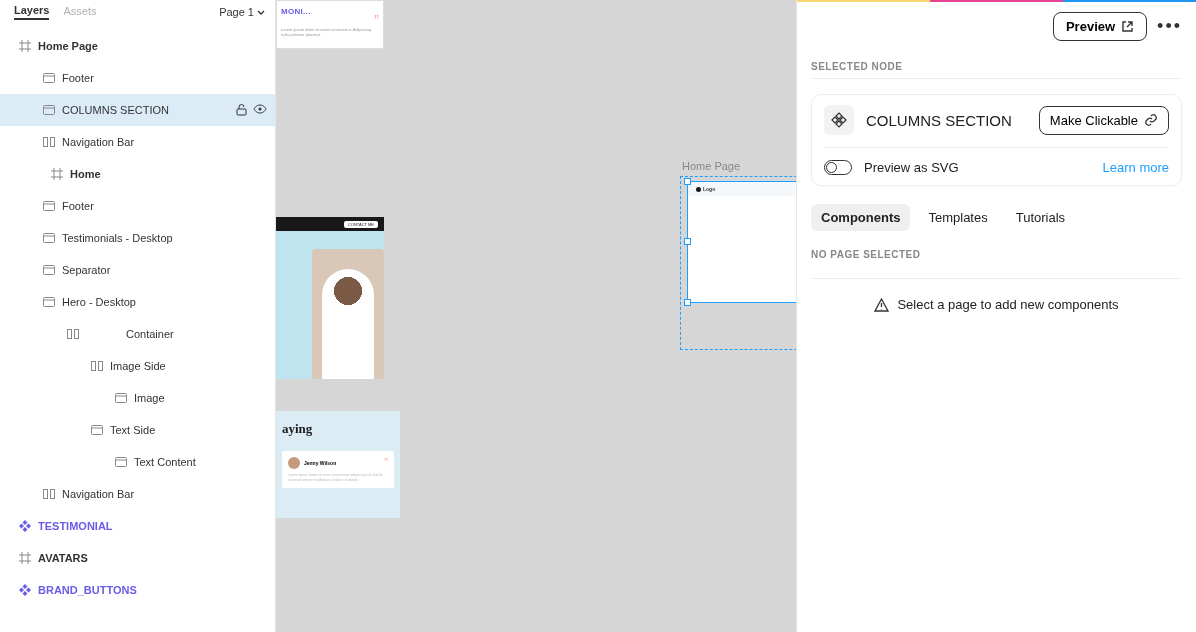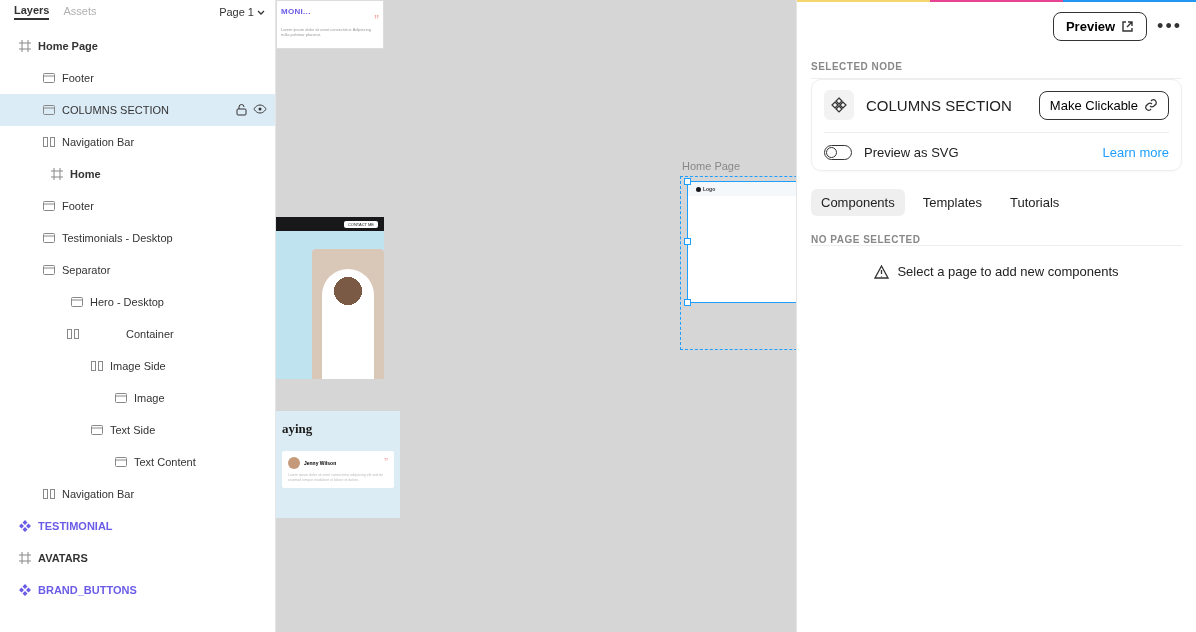--- a/index.html
+++ b/index.html
@@ -53,36 +53,36 @@
 .rp-title { font-size:13px; font-weight:600; color:#333; }
 .rp-close { margin-left:auto; cursor:pointer; color:#333; }
 .rp-stripe { height:2px; display:flex; }
 .rp-stripe span:nth-child(1){flex:1;background:#f5d76e;}
 .rp-stripe span:nth-child(2){flex:1;background:#e84393;}
 .rp-stripe span:nth-child(3){flex:1;background:#2196f3;}
 .rp-actions { display:flex; justify-content:flex-end; align-items:center; gap:10px; padding:10px 14px; }
 .preview-btn { border:1px solid #333; border-radius:8px; padding:6px 12px; font-size:13px; font-weight:600; display:flex; align-items:center; gap:6px; cursor:pointer; background:#fff; }
 .more-dots { font-size:18px; letter-spacing:2px; cursor:pointer; color:#333; }
 .rp-body { padding:0 14px; flex:1; overflow:auto; }
-.rp-section-label { font-size:10px; letter-spacing:.5px; color:#888; font-weight:600; padding:10px 0 6px; border-bottom:1px solid #eee; margin-bottom:0; }
+.rp-section-label { font-size:10px; letter-spacing:.5px; color:#888; font-weight:600; padding:10px 0 6px; border-bottom:1px solid #eee; margin-bottom:15px; }
 .sel-card { border:1px solid #eee; border-radius:10px; padding:10px 12px; box-shadow:0 1px 2px rgba(0,0,0,.03); margin-bottom:14px; }
 .sel-row { display:flex; align-items:center; gap:12px; }
 .sel-ico { width:30px; height:30px; background:#f2f2f2; border-radius:6px; display:flex; align-items:center; justify-content:center; }
 .sel-name { font-size:15px; font-weight:500; color:#222; }
 .mk-btn { margin-left:auto; border:1px solid #333; border-radius:8px; padding:6px 10px; font-size:13px; display:flex; align-items:center; gap:6px; cursor:pointer; background:#fff; }
 .divider { height:1px; background:#eee; margin:12px 0; }
 .svg-row { display:flex; align-items:center; gap:12px; }
 .toggle { width:28px; height:15px; border:1.5px solid #333; border-radius:8px; position:relative; }
 .toggle::after { content:''; position:absolute; width:9px; height:9px; border:1.5px solid #333; border-radius:50%; left:1px; top:1px; background:#fff; }
 .svg-label { font-size:13px; color:#222; }
 .learn-link { margin-left:auto; font-size:13px; color:#1e9fff; cursor:pointer; }
 .tabs { display:flex; gap:8px; margin:18px 0 8px; }
 .tab { font-size:13px; padding:6px 10px; border-radius:6px; cursor:pointer; color:#222; }
-.tab.active { background:#efefef; font-weight:400; }
-.no-page { font-size:10px; letter-spacing:.5px; color:#888; font-weight:600; padding:10px 0 0; border-bottom:1px solid #eee; margin-bottom:18px; }
+.tab.active { background:#efefef; font-weight:700; }
+.no-page { font-size:10px; letter-spacing:.5px; color:#888; font-weight:600; padding:10px 0 18px; border-bottom:1px solid #eee; margin-bottom:18px; }
 .hint-row { display:flex; align-items:center; justify-content:center; gap:8px; color:#222; font-size:13px; }
 svg { display:block; }
 </style>
 </head>
 <body>
 
 <div class="left-panel">
   <div class="panel-header">
     <span class="panel-tab">Layers</span>
     <span class="panel-tab inactive">Assets</span>
@@ -167,21 +167,21 @@
       </div>
       <div class="layer-row" style="padding-left: 42px;">
         <span class="layer-icon">
           <svg width="12" height="10" viewBox="0 0 12 10">
             <rect x=".5" y=".5" width="11" height="9" rx="1" fill="none" stroke="#888"></rect>
             <path d="M0 3h12" stroke="#888"></path>
           </svg>
         </span>
         <span class="lr-label">Separator</span>
       </div>
-      <div class="layer-row" style="padding-left: 42px; margin-left: 28px;">
+      <div class="layer-row" style="padding-left: 42px;">
         <span class="layer-icon">
           <svg width="12" height="10" viewBox="0 0 12 10">
             <rect x=".5" y=".5" width="11" height="9" rx="1" fill="none" stroke="#888"></rect>
             <path d="M0 3h12" stroke="#888"></path>
           </svg>
         </span>
         <span class="lr-label">Hero - Desktop</span>
       </div>
       <div class="layer-row" style="padding-left: 66px; gap: 40px;">
         <span class="layer-icon">

